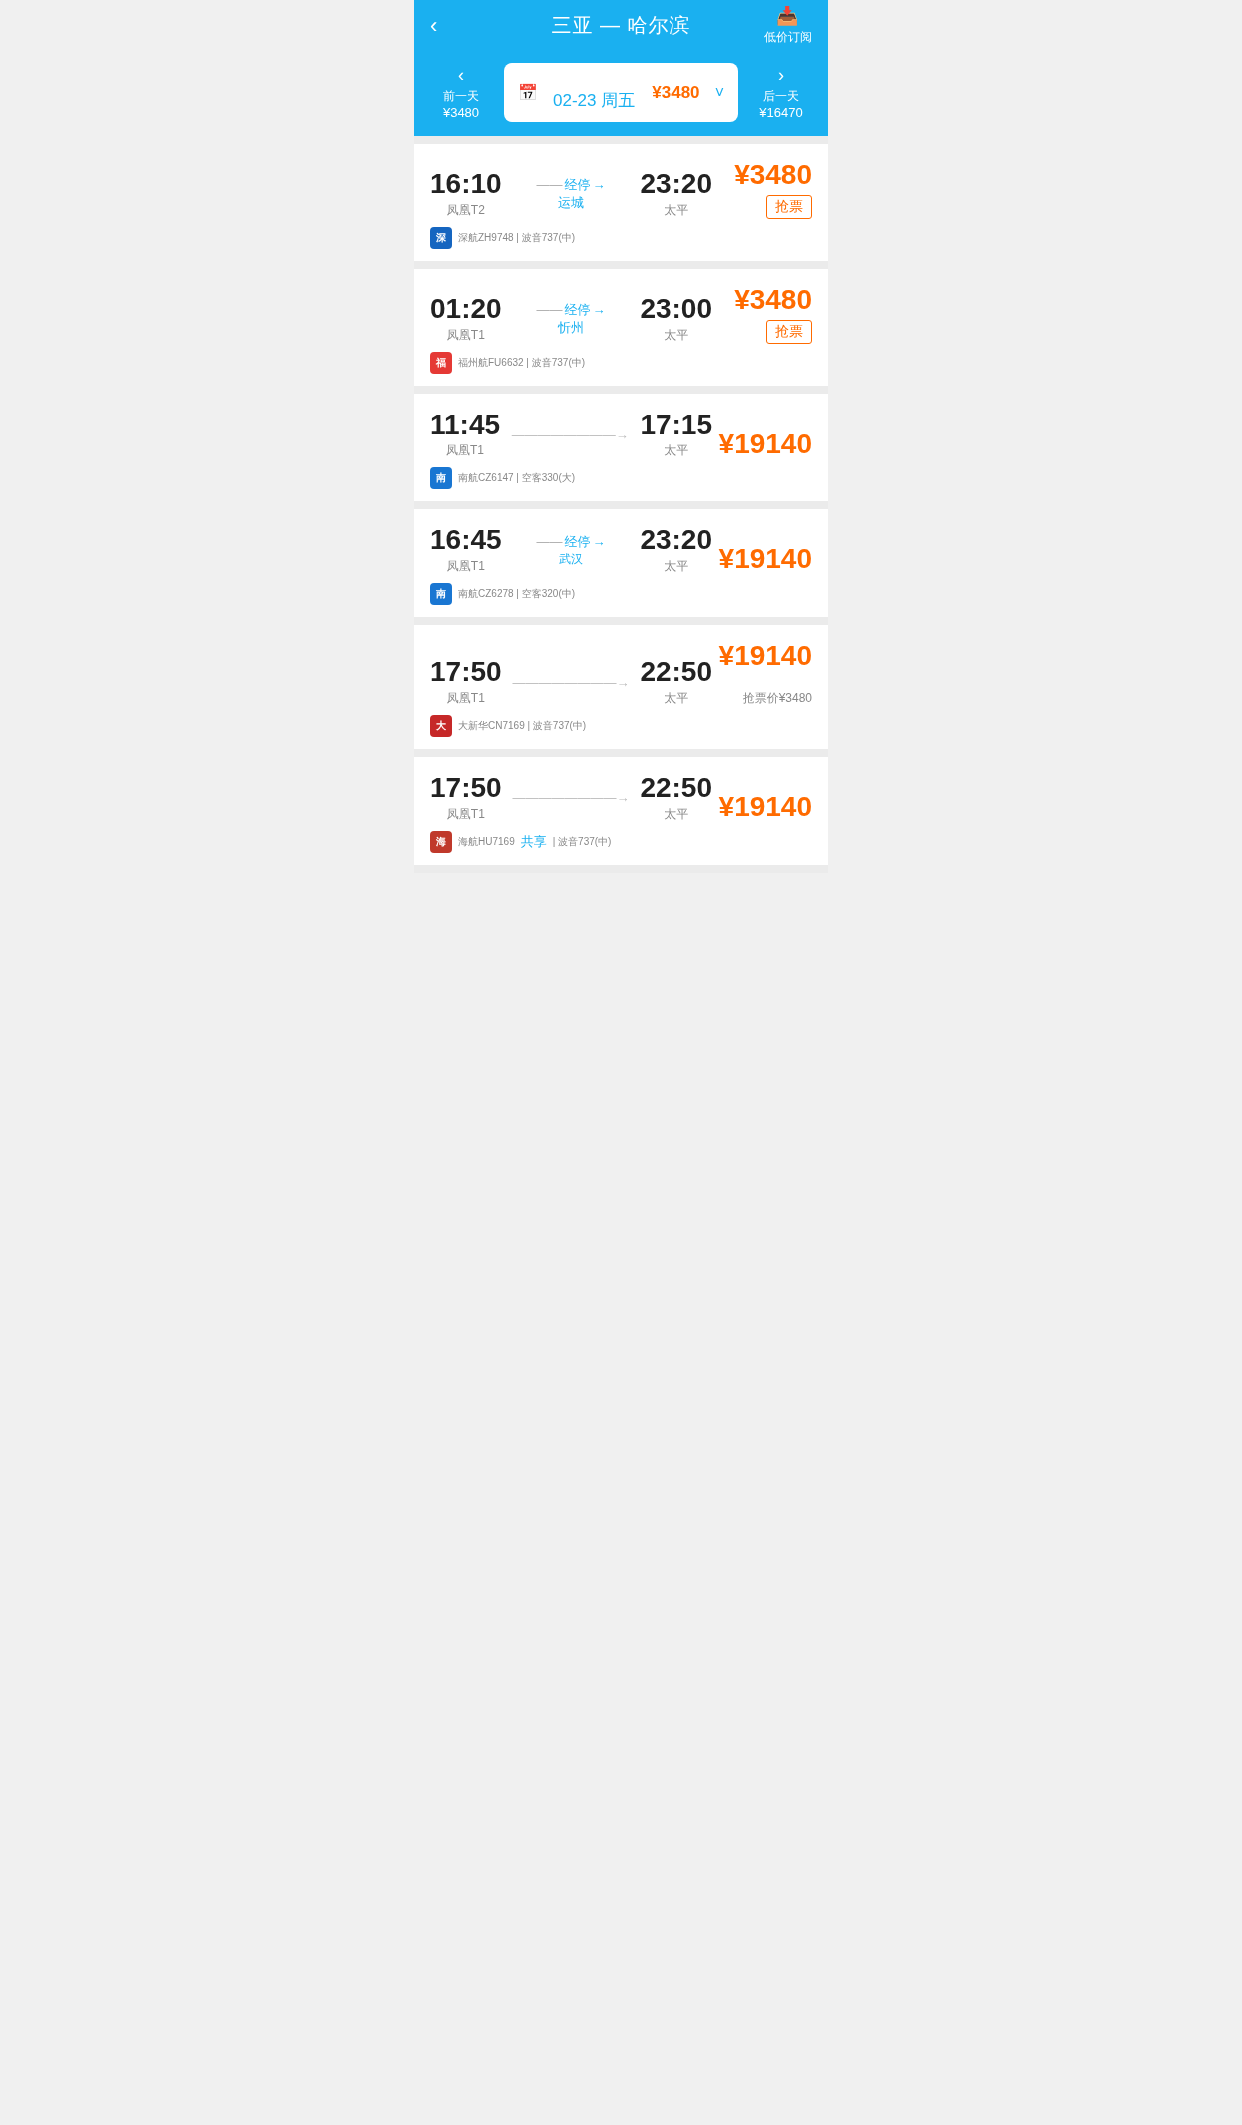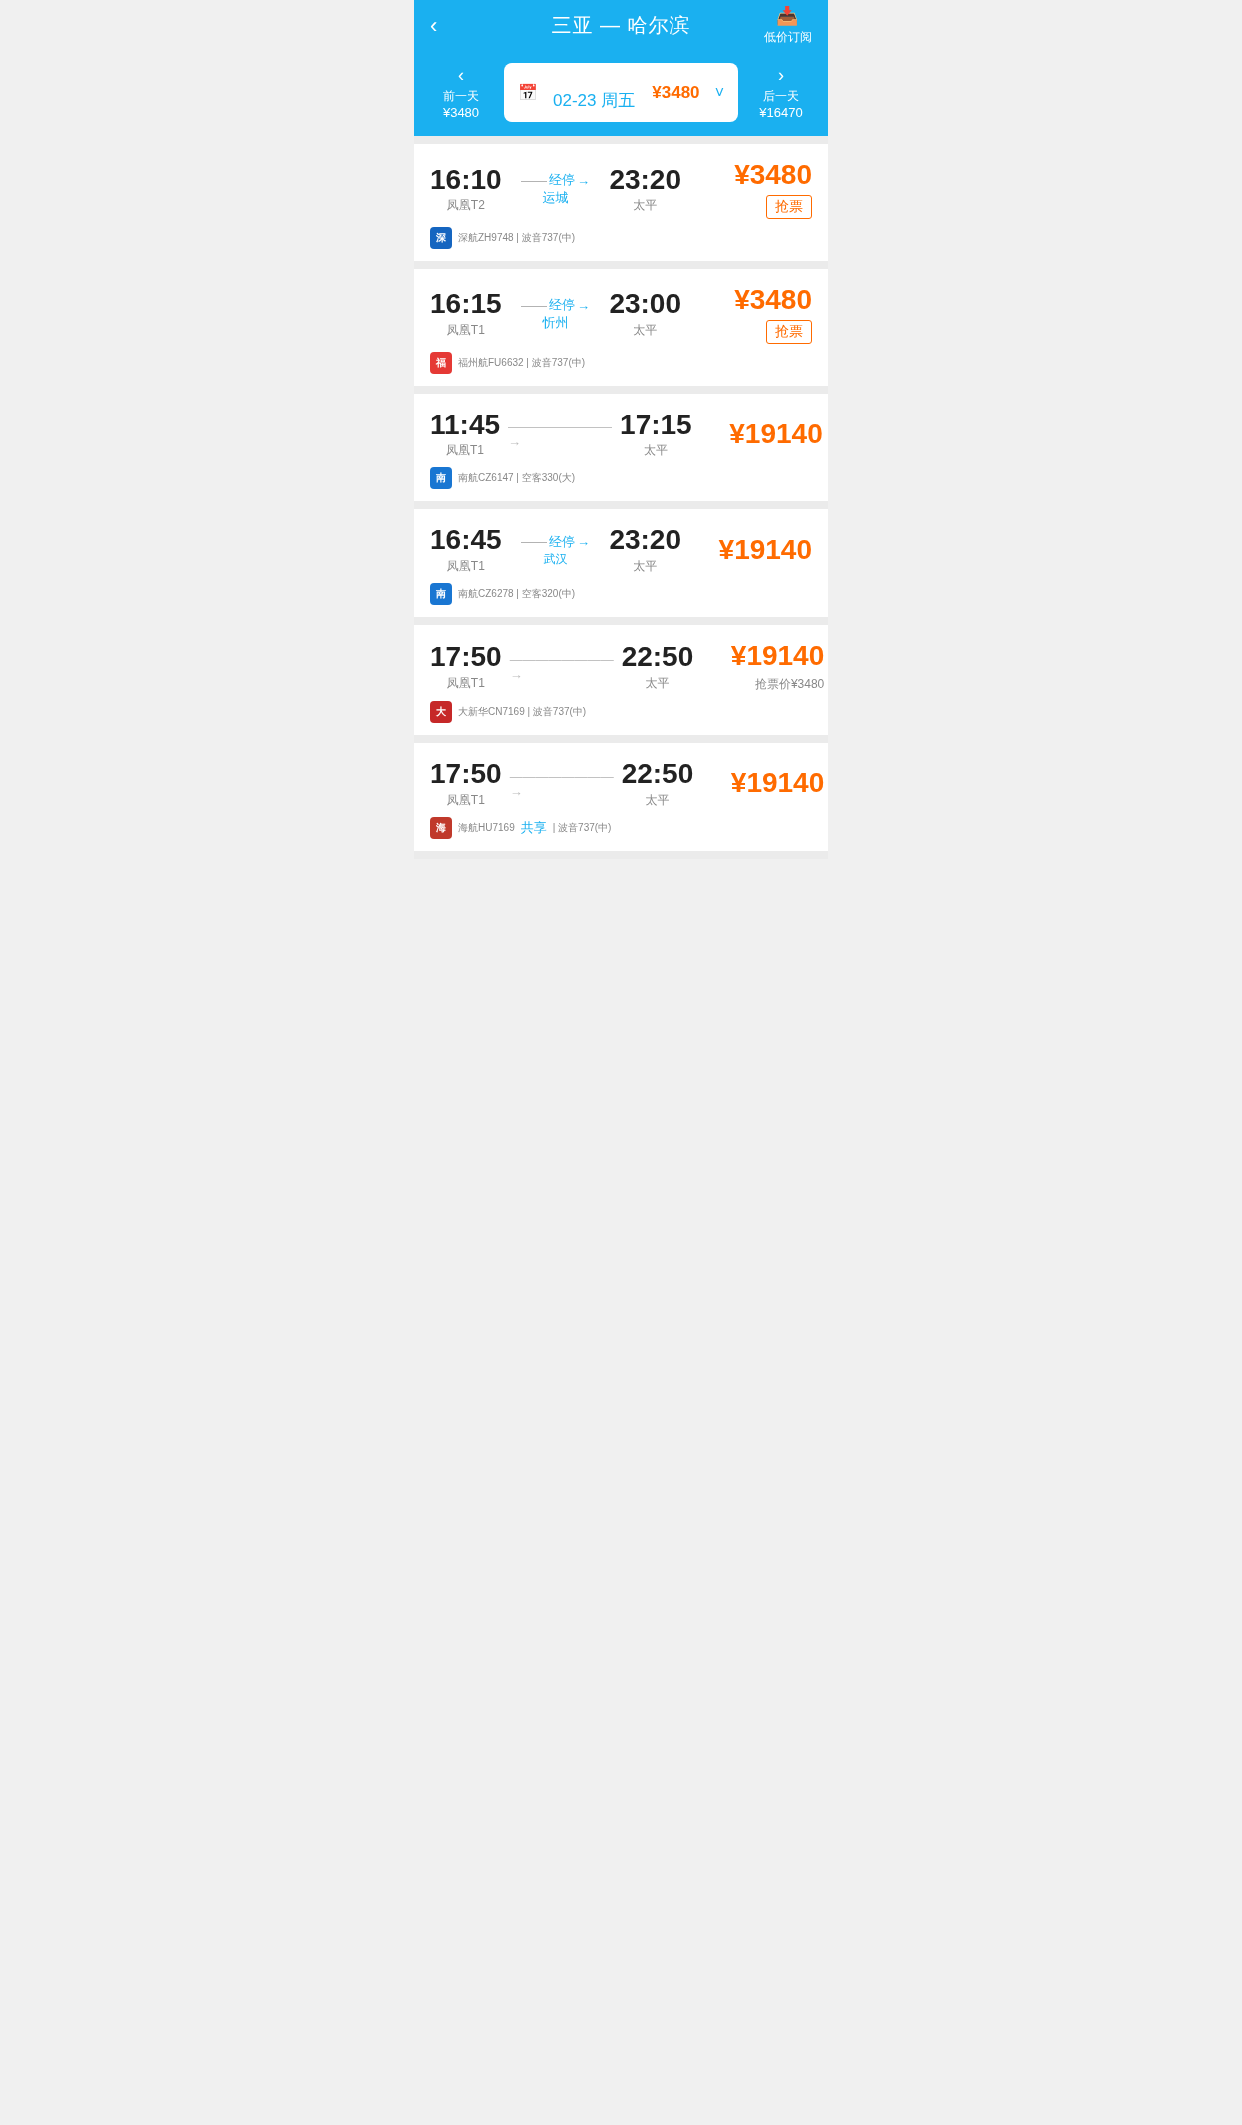--- a/index.html
+++ b/index.html
@@ -119,24 +119,23 @@
     }
 
     .flight-card {
       background: white;
       padding: 16px 16px 12px;
       cursor: pointer;
     }
 
     .flight-main {
       display: flex;
-      align-items: center;
+      align-items: flex-end;
       justify-content: space-between;
       margin-bottom: 4px;
-      gap: 31px;
     }
 
     .flight-times {
       display: flex;
       align-items: center;
       flex: 1;
       gap: 0;
     }
 
     .flight-depart, .flight-arrive {
@@ -196,21 +195,21 @@
       font-size: 14px;
       padding: 2px 8px;
       border-radius: 3px;
       margin-top: 4px;
       background: white;
     }
 
     .snatch-price {
       font-size: 12px;
       color: #888;
-      margin-top: 4px;
+      margin-top: 18px;
     }
 
     .flight-info-row {
       display: flex;
       align-items: center;
       margin-top: 8px;
       gap: 6px;
     }
 
     .airline-logo {
@@ -296,21 +295,21 @@
       <div class="airline-logo" style="background:#1565c0;color:white;font-size:10px;font-weight:bold;width:22px;height:22px;border-radius:4px;display:flex;align-items:center;justify-content:center;">
         深
       </div>
       <span class="flight-detail-text">深航ZH9748 | 波音737(中)</span>
     </div>
   </div>
     <div class="flight-card">
     <div class="flight-main">
       <div class="flight-times">
         <div class="flight-depart">
-          <span class="flight-time">16:15</span>
+          <span class="flight-time">01:20</span>
           <span class="flight-terminal">凤凰T1</span>
         </div>
 
       <div class="flight-route">
         <div class="route-line-blue">
           <span style="color:#aaa;">——</span>
           <span style="color:#1ab0f0;">经停</span>
           <span style="color:#1ab0f0;">→</span>
         </div>
         <div style="font-size:13px;color:#1ab0f0;text-align:center;">忻州</div>

